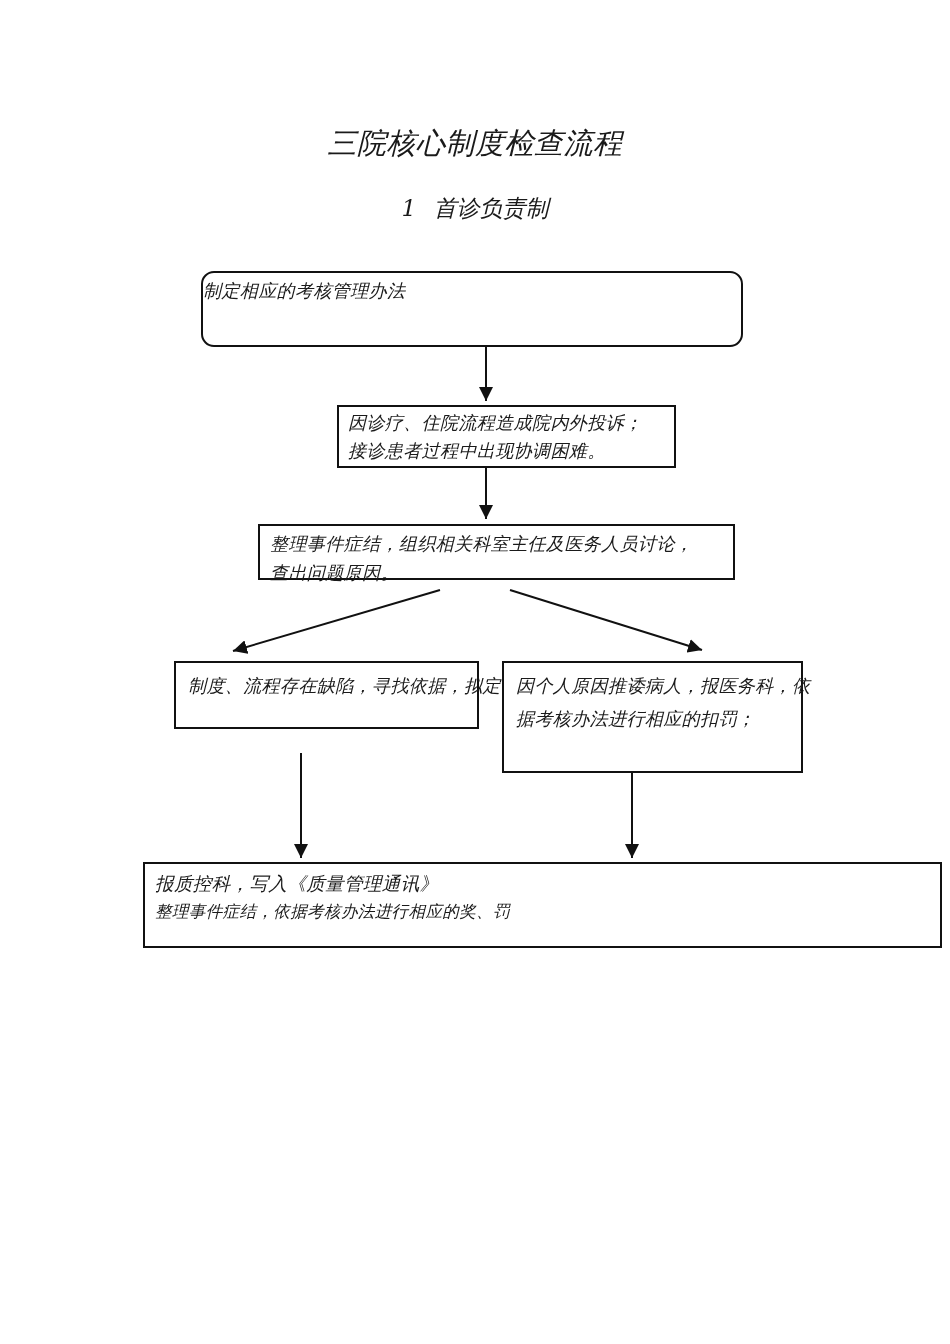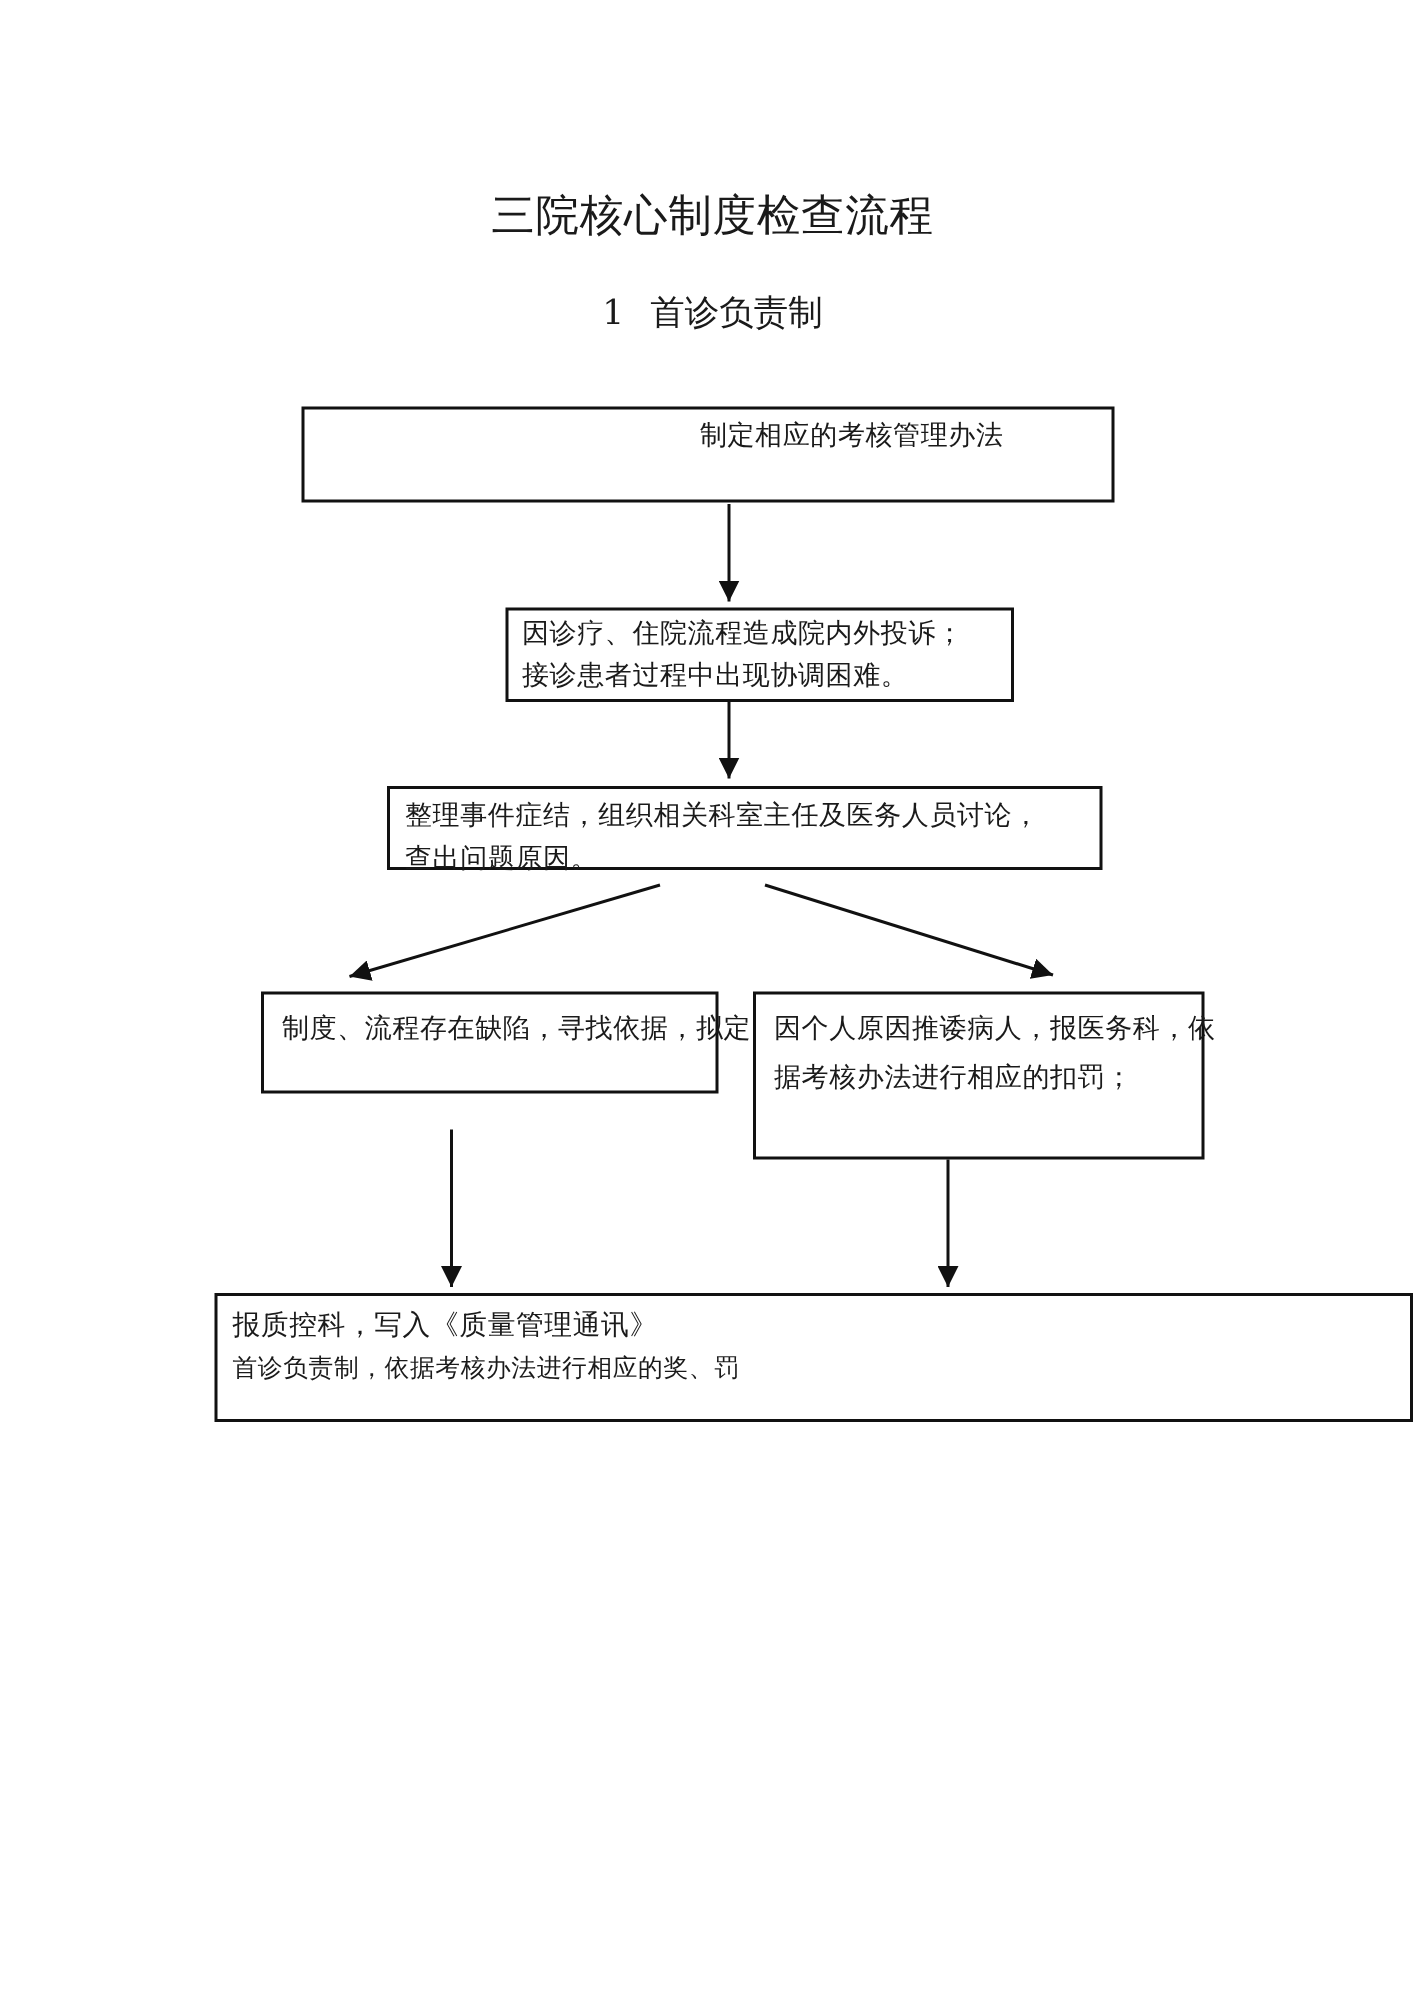--- a/index.html
+++ b/index.html
@@ -7,20 +7,21 @@
     width: 950px; height: 1344px;
     background: #ffffff;
     font-family: "DejaVu Serif", "Liberation Serif", serif;
     color: #1a1a1a;
   }
   .page {
     position: relative;
     width: 950px; height: 1344px;
     overflow: hidden;
     background: #ffffff;
+    font-style: italic;
   }
   .doc-title {
     position: absolute;
     left: 0; top: 124px;
     width: 100%;
     text-align: center;
     font-size: 29px;
     font-weight: 500;
     letter-spacing: 0.5px;
   }
@@ -42,23 +43,24 @@
   .flow-box {
     position: absolute;
     border: 2px solid #111111;
     background: #ffffff;
     font-size: 18px;
     line-height: 29px;
     letter-spacing: 0.4px;
   }
   .flow-box .line { white-space: nowrap; }
   .box1 {
-    left: 201px; top: 271px; width: 542px; height: 64px;
-    text-align: right;
+    left: 201px; top: 271px; width: 542px; height: 76px;
+    text-align: left;
     padding: 3px 72px 0 0;
+    border-radius: 13px;
   }
   .box2 {
     left: 337px; top: 405px; width: 339px; height: 63px;
     padding: 2px 4px 0 9px;
     line-height: 28px;
   }
   .box3 {
     left: 258px; top: 524px; width: 477px; height: 56px;
     padding: 3px 4px 0 10px;
   }
@@ -122,16 +124,16 @@
     <div class="line">制度、流程存在缺陷，寻找依据，拟定</div>
   </div>
 
   <div class="flow-box box5">
     <div class="line">因个人原因推诿病人，报医务科，依</div>
     <div class="line">据考核办法进行相应的扣罚；</div>
   </div>
 
   <div class="flow-box box6">
     <div class="line">报质控科，写入《质量管理通讯》</div>
-    <div class="line line-small">首诊负责制，依据考核办法进行相应的奖、罚</div>
+    <div class="line line-small">整理事件症结，依据考核办法进行相应的奖、罚</div>
   </div>
 
 </div>
 
 </body></html>

